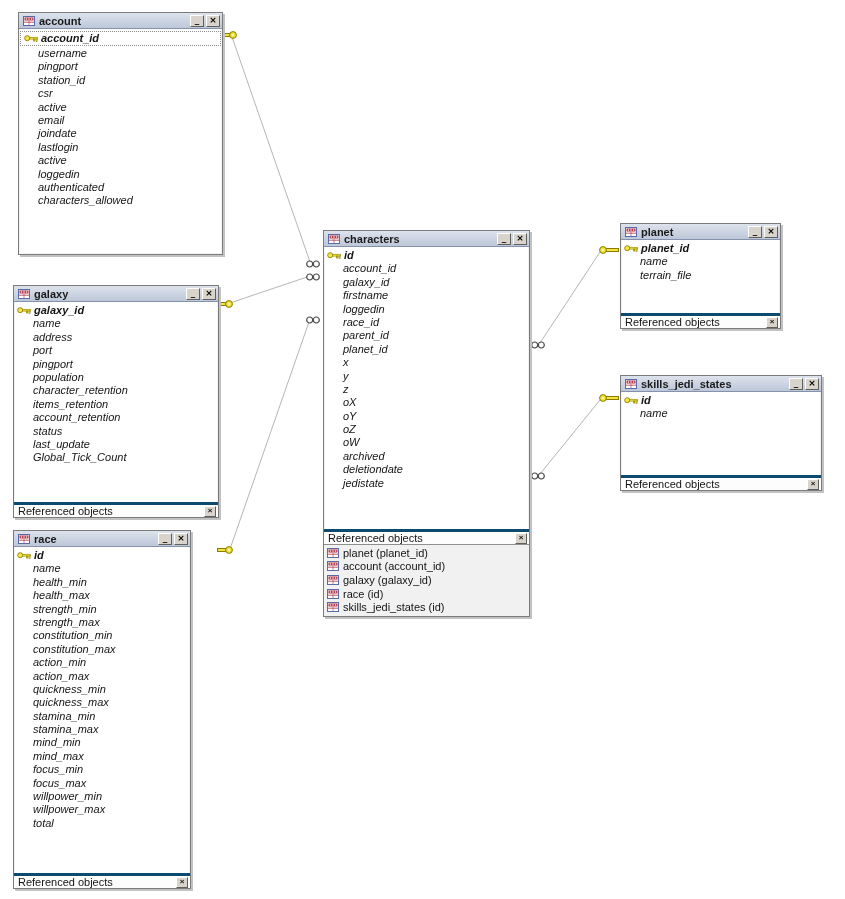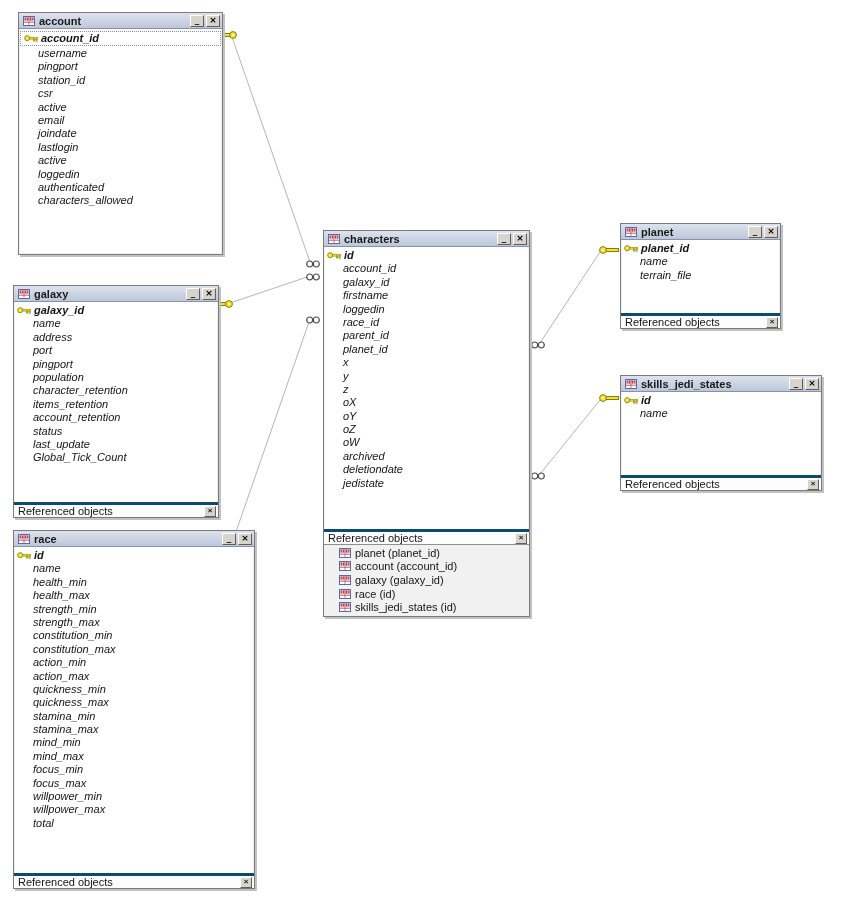--- a/index.html
+++ b/index.html
@@ -11,21 +11,21 @@
 
   .overlay { position:absolute; left:0; top:0; z-index:0; }
 
   .window {
     position:absolute; z-index:1; display:flex; flex-direction:column;
     background:#ffffff; border:1px solid #7b7b7b;
     box-shadow: inset 0 0 0 1px #f2f2f2, 2px 2px 0 #c2c2c2;
   }
   .win-account    { left:18px;  top:12px;  width:205px; height:243px; }
   .win-galaxy     { left:13px;  top:285px; width:206px; height:233px; }
-  .win-race       { left:13px;  top:530px; width:242px; height:359px; }
+  .win-race       { left:13px;  top:530px; width:178px; height:359px; }
   .win-characters { left:323px; top:230px; width:207px; height:387px; }
   .win-planet     { left:620px; top:223px; width:161px; height:106px; }
   .win-skills     { left:620px; top:375px; width:202px; height:116px;  }
 
   .titlebar {
     flex:0 0 16px; height:16px; display:flex; align-items:center; gap:4px;
     padding:0 2px 0 4px;
     background:linear-gradient(#dde3ed, #bdc7d8);
     border-bottom:1px solid #8492ab;
   }
@@ -58,21 +58,21 @@
     margin-left:auto; width:12px; height:11px; background:#d8d4cc;
     border:1px solid; border-color:#ffffff #5f5f5f #5f5f5f #ffffff;
     font-size:8px; font-weight:bold; display:flex; align-items:center;
     justify-content:center; line-height:1; cursor:default;
   }
   .ref-list {
     flex:0 0 auto; border-top:1px solid #8f8f8f; background:#f1f1f1; padding:1px 0 2px 0;
   }
   .ref-row {
     height:13.6px; display:flex; align-items:center; gap:4px;
-    padding-left:3px; font-size:11px; color:#141414; white-space:nowrap;margin-left:12px;
+    padding-left:3px; font-size:11px; color:#141414; white-space:nowrap;
   }
   .tbl-icon { display:inline-flex; flex:0 0 12px; }
 </style>
 </head>
 <body>
 
 <svg class="overlay" width="845" height="899">
   <g stroke="#b5b5b5" stroke-width="1" fill="none">
     <line x1="232" y1="37" x2="310" y2="262"></line>
     <line x1="230" y1="303" x2="310" y2="276"></line>

